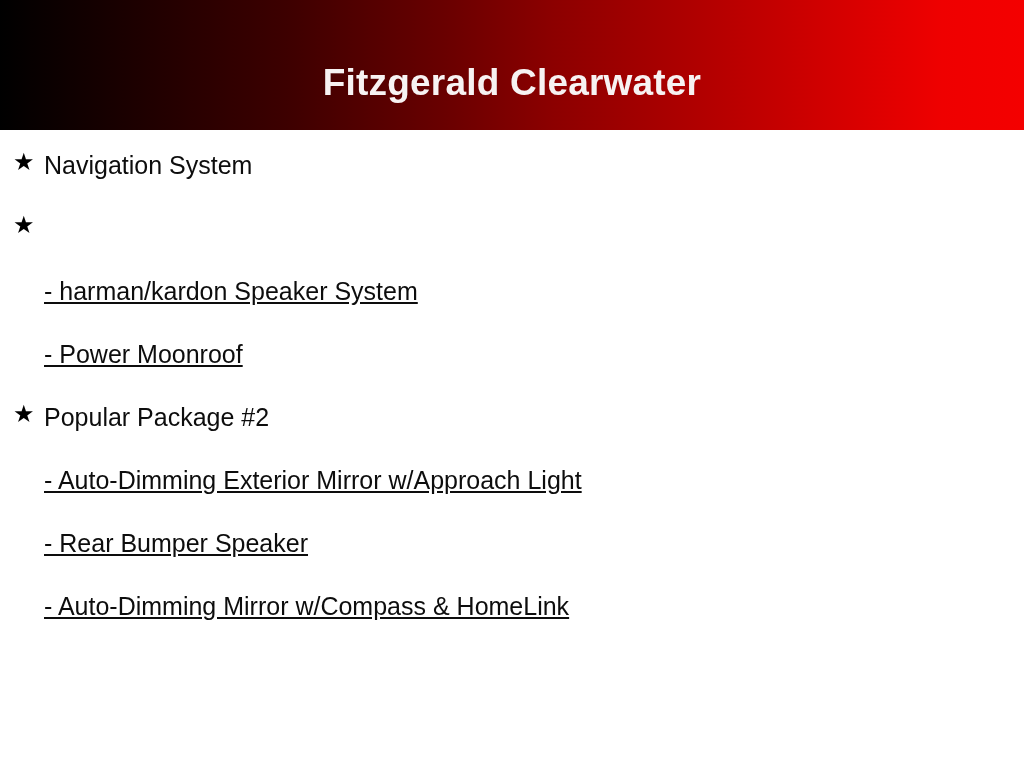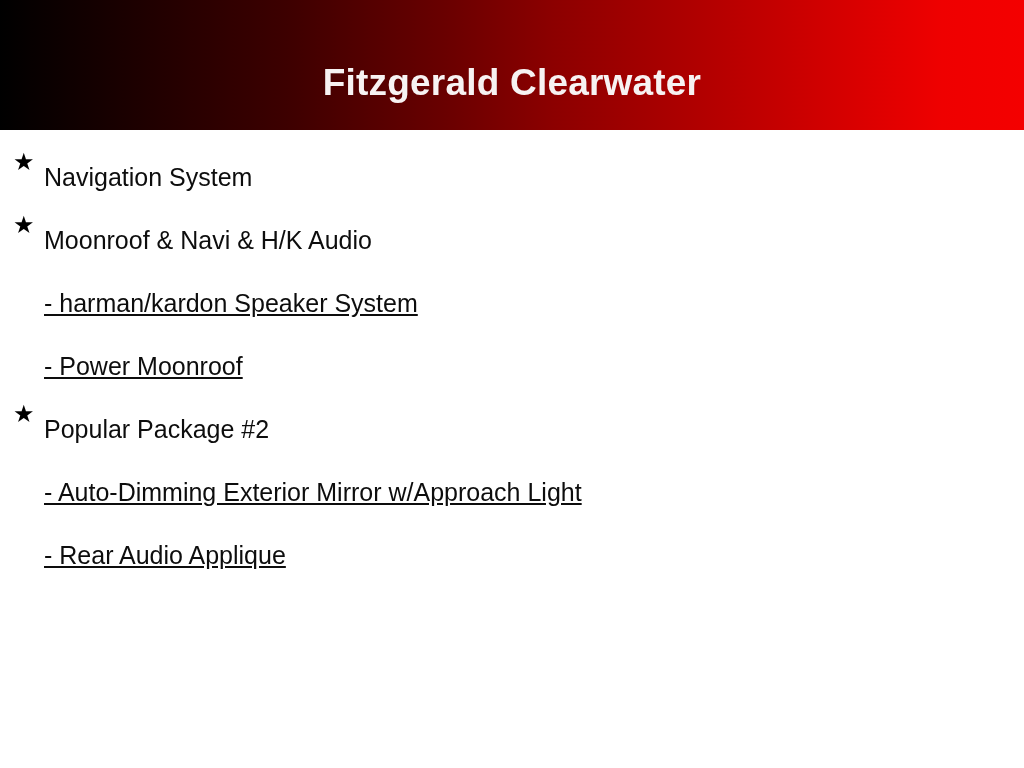--- a/index.html
+++ b/index.html
@@ -90,21 +90,21 @@
     height: 63px;
     line-height: 63px;
     font-size: 24px;
     color: #000000;
     text-align: left;
   }
 
   .line .label {
     position: absolute;
     left: 44px;
-    top: 16px;
+    top: 4px;
     height: 63px;
     line-height: 63px;
     text-align: center;
   }
 
   .line.level-2 .label {
     left: 44px;
     text-decoration: underline;
   }
 </style>
@@ -118,33 +118,35 @@
   </div>
 
   <div id="content">
 
   <div class="line level-1">
         <span class="star-icon">★</span>
         <span class="label">Navigation System</span>
       </div>
       <div class="line level-1">
         <span class="star-icon">★</span>
-        <span class="label">Moonroof &amp; Navi &amp; H/K Audio</span>
       </div>
       <div class="line level-2">
         <span class="label">- harman/kardon Speaker System</span>
       </div>
       <div class="line level-2">
         <span class="label">- Power Moonroof</span>
       </div>
       <div class="line level-1">
         <span class="star-icon">★</span>
         <span class="label">Popular Package #2</span>
       </div>
       <div class="line level-2">
         <span class="label">- Auto-Dimming Exterior Mirror w/Approach Light</span>
       </div>
       <div class="line level-2">
-        <span class="label">- Rear Audio Applique</span>
+        <span class="label">- Rear Bumper Speaker</span>
+      </div>
+      <div class="line level-2">
+        <span class="label">- Auto-Dimming Mirror w/Compass &amp; HomeLink</span>
       </div>
     </div>
 
 </div>
 
 </body></html>

